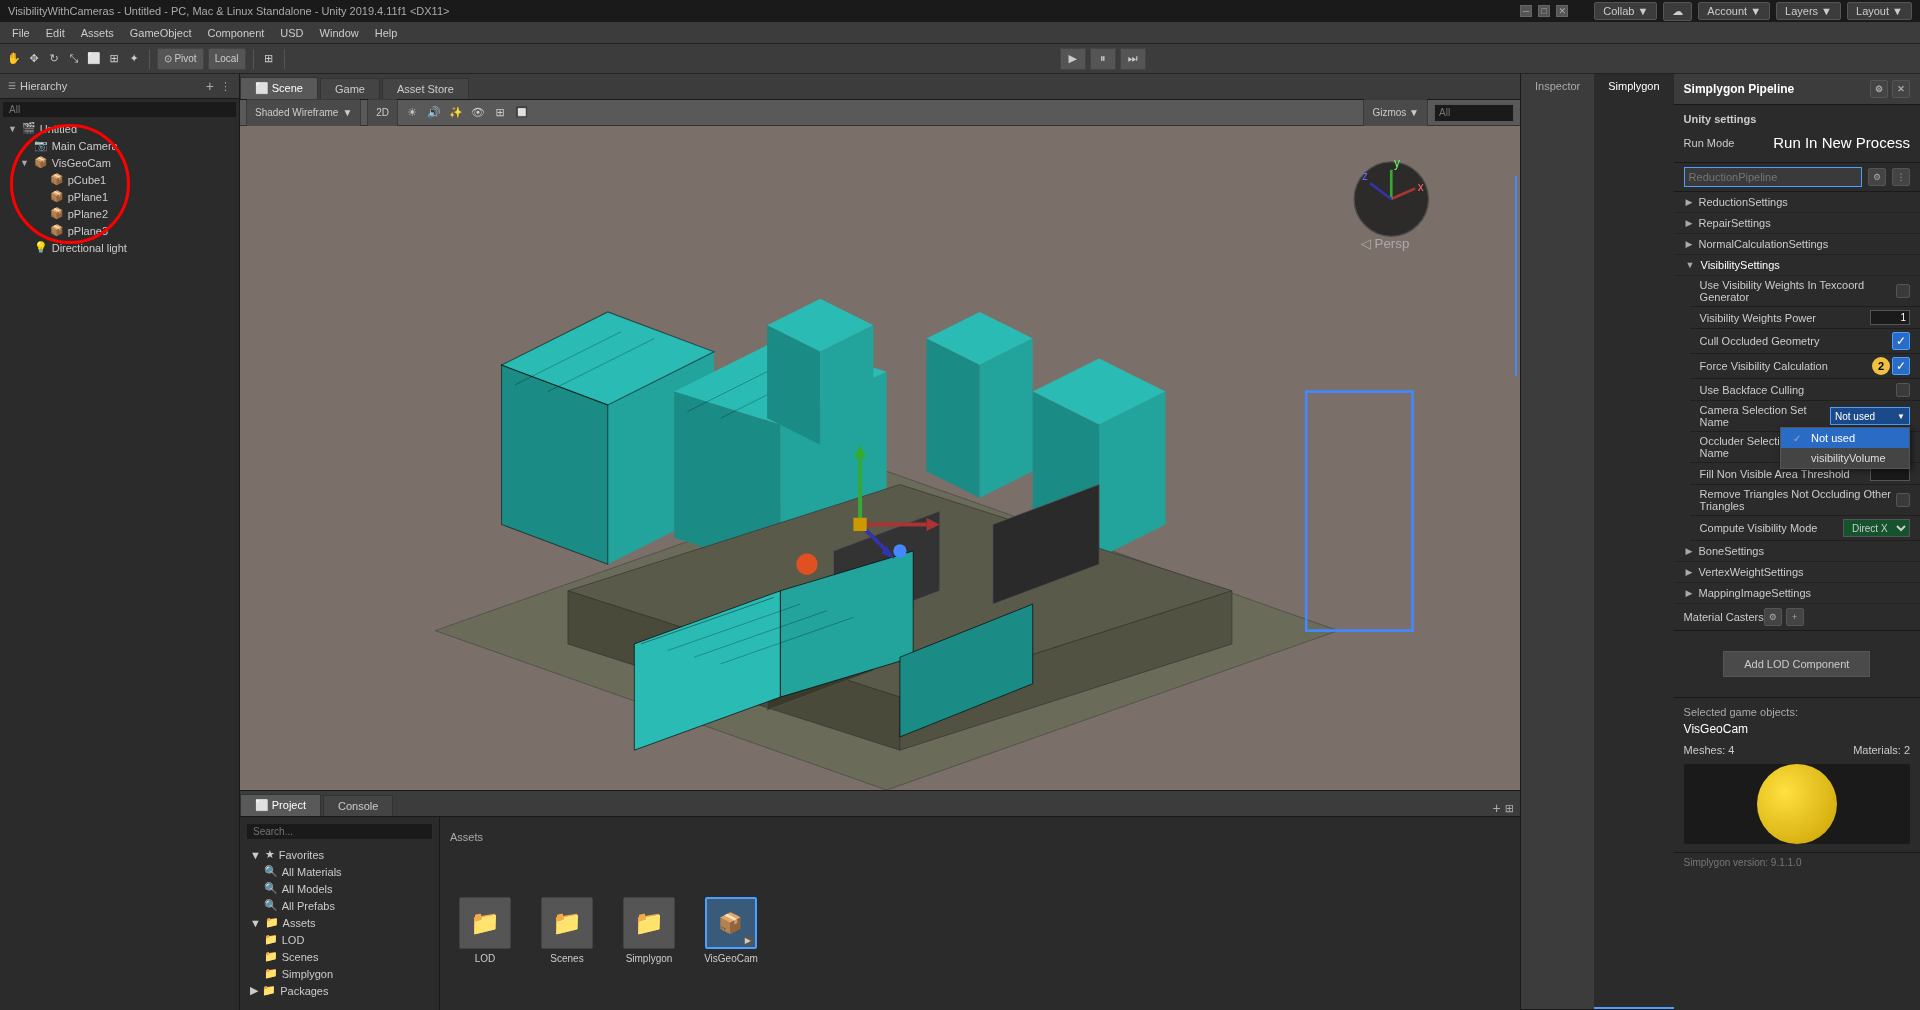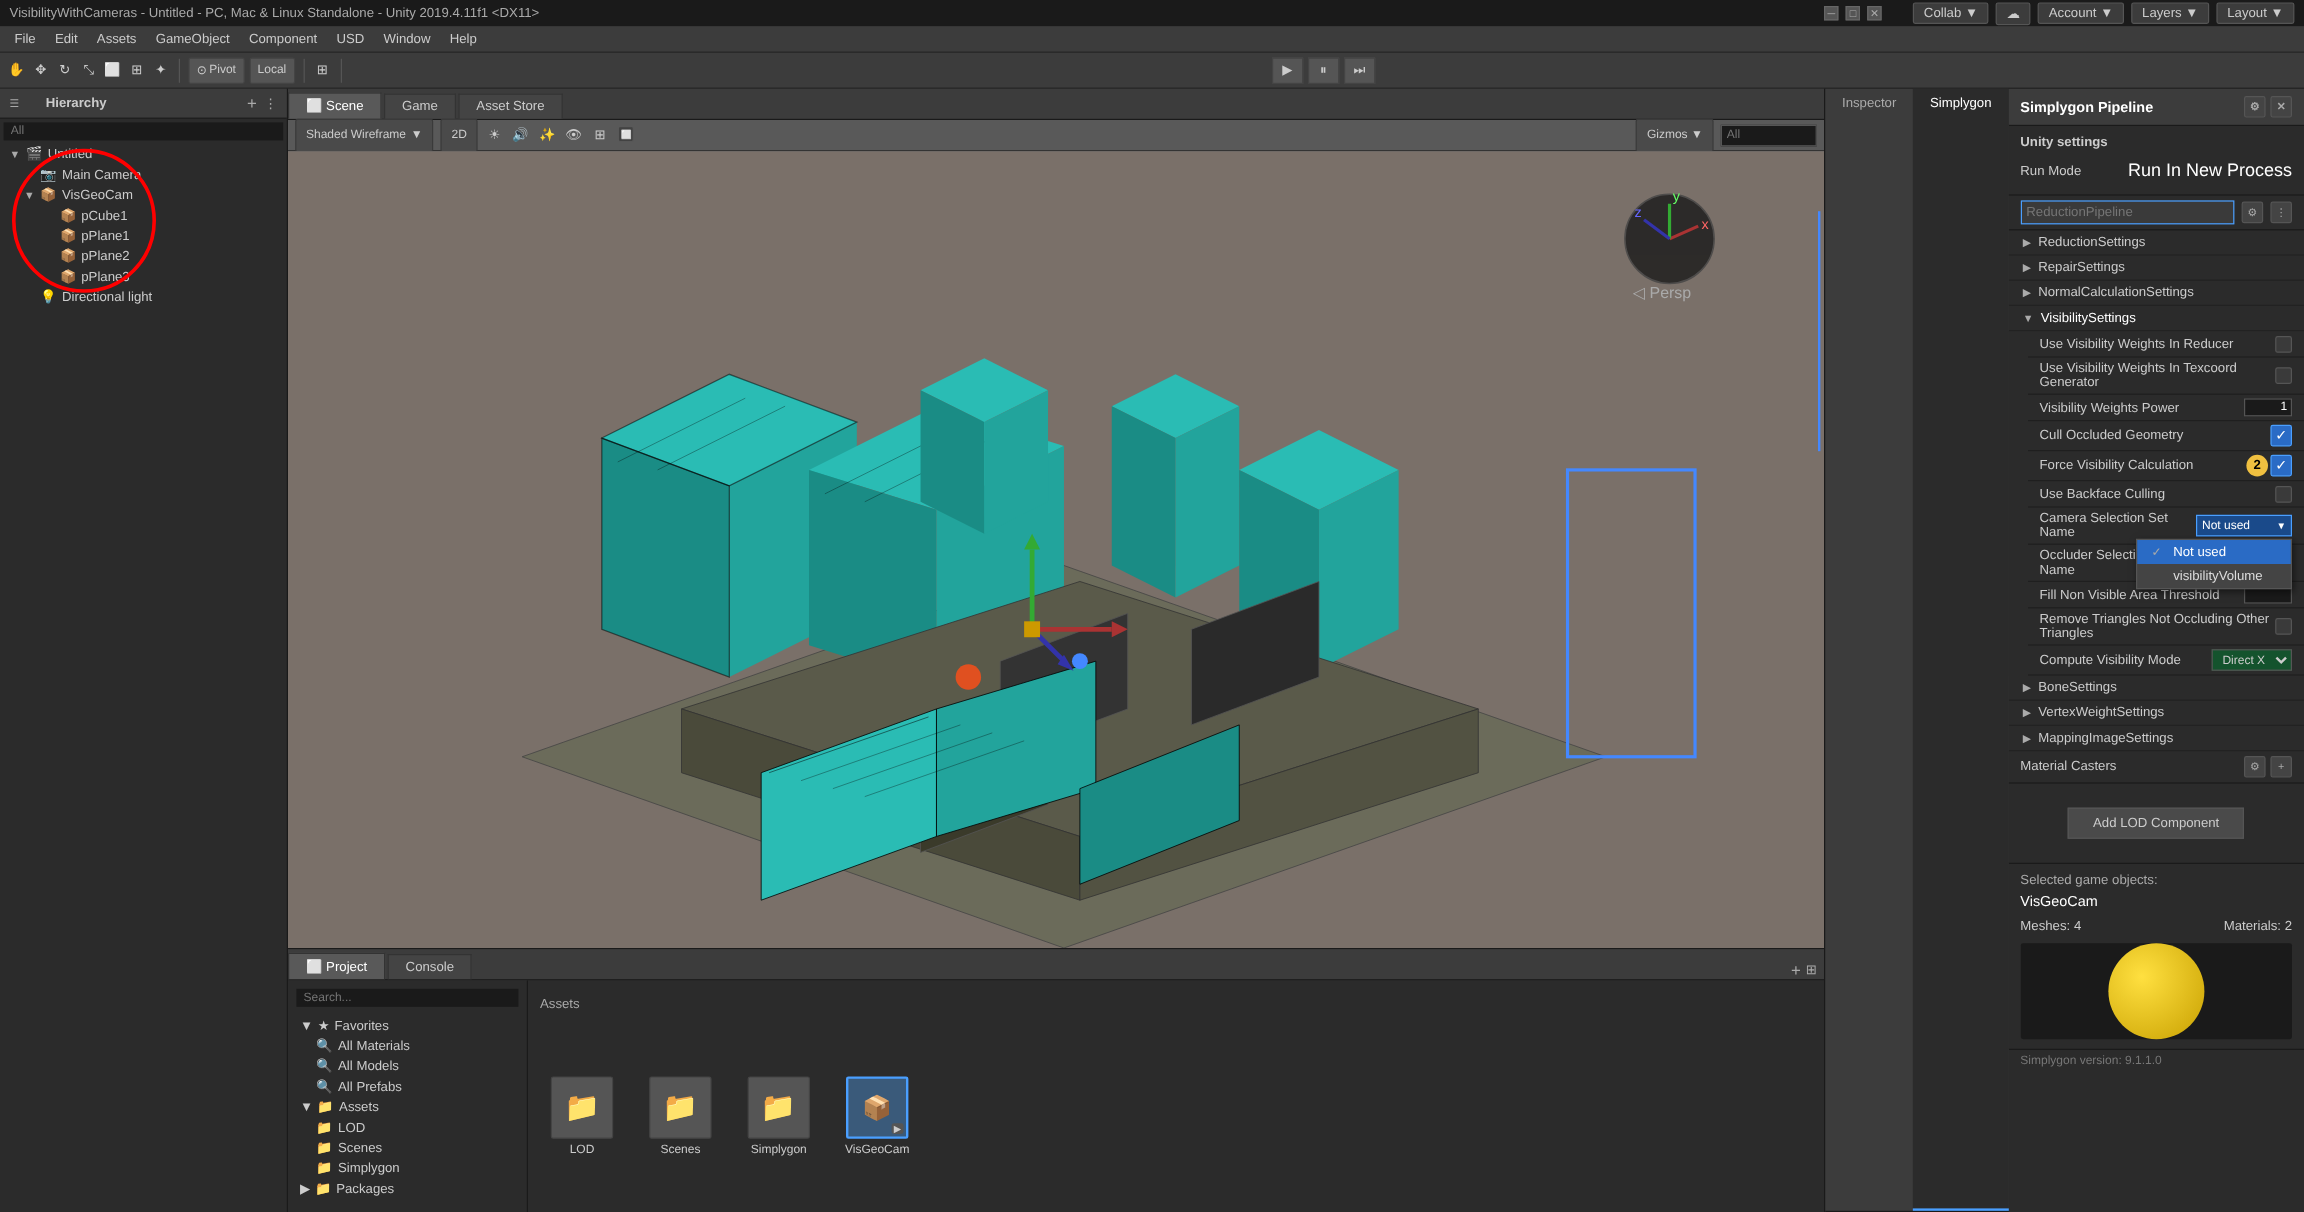--- a/index.html
+++ b/index.html
@@ -175,21 +175,21 @@
     <div class="play-btn">⏸</div>
     <div class="play-btn">⏭</div>
   </div>
 </div>
 
 <div id="main-layout">
 
   <div id="hierarchy">
     <div id="hierarchy-header">
       <div style="font-size:9px;color:#aaa;">☰</div>
-      <span style="font-size:11px;font-weight:bold;color:#ccc;flex:1;margin-left:22px;">Hierarchy</span>
+      <span style="font-size:11px;font-weight:normal;color:#ccc;flex:1;margin-left:4px;">Hierarchy</span>
       <div style="font-size:14px;color:#aaa;cursor:pointer;">+</div>
       <div style="font-size:11px;color:#aaa;cursor:pointer;margin-left:6px;">⋮</div>
     </div>
     <div style="padding:3px; display:flex; align-items:center; gap:4px;">
       <input type="text" placeholder="All" style="background: rgb(26, 26, 26); border: none; padding: 2px 6px; font-size: 10px; color: rgb(204, 204, 204); width: 100%; outline: none;">
     </div>
     <div>
 
       <div class="hier-item">
         <span class="hier-arrow">▼</span>
@@ -509,26 +509,20 @@
           <span>NormalCalculationSettings</span>
         </div>
 
         <div class="pipeline-item expanded">
           <span class="pipeline-arrow">▼</span>
           <span>VisibilitySettings</span>
         </div>
 
         <div class="vis-settings">
 
-          <div class="vis-row">
-            <span class="vis-label">Use Visibility Weights In Reducer</span>
-            <div class="vis-control">
-              <div class="checkbox-unchecked"></div>
-            </div>
-          </div>
 
           <div class="vis-row">
             <span class="vis-label">Use Visibility Weights In Texcoord Generator</span>
             <div class="vis-control">
               <div class="checkbox-unchecked"></div>
             </div>
           </div>
 
           <div class="vis-row">
             <span class="vis-label">Visibility Weights Power</span>
@@ -624,21 +618,21 @@
         <div class="pipeline-item">
           <span class="pipeline-arrow">▶</span>
           <span>VertexWeightSettings</span>
         </div>
         <div class="pipeline-item">
           <span class="pipeline-arrow">▶</span>
           <span>MappingImageSettings</span>
         </div>
       </div>
 
-      <div style="padding:4px 10px;border-bottom:1px solid #1a1a1a;display:flex;align-items:center;justify-content:space-between;">
+      <div style="padding:4px 10px;border-bottom:1px solid #1a1a1a;display:flex;align-items:center;">
         <span>Material Casters</span>
         <div style="display:flex;gap:4px;">
           <div class="settings-icon-btn">⚙</div>
           <div class="settings-icon-btn">+</div>
         </div>
       </div>
 
       <div style="text-align:center;padding:10px;">
         <button class="add-lod-btn">Add LOD Component</button>
       </div>

